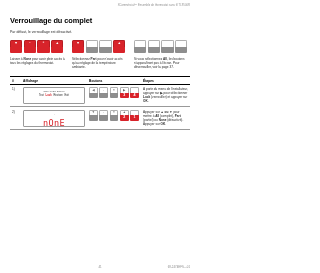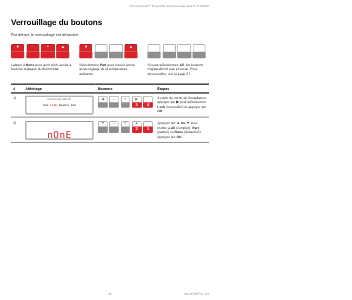--- a/index.html
+++ b/index.html
@@ -205,21 +205,21 @@
   .pagenum{position:absolute;left:50%;transform:translateX(-50%);}
   .doccode{position:absolute;right:0;}
 </style>
 </head>
 <body>
 
 <div class="page">
 
   <div class="runhead">XCommércial™ Ensemble de thermostat sans fil TL9500R</div>
 
-  <h1 class="title">Verrouillage du boutons</h1>
+  <h1 class="title">Verrouillage du complet</h1>
   <div class="intro">Par défaut, le verrouillage est désactivé.</div>
 
   <div class="illus-row">
 
     <div class="illus-col">
       <div class="tstat">
         <div class="key red">
           <div class="cap">
               <span class="glyph">▼</span>
             </div>

